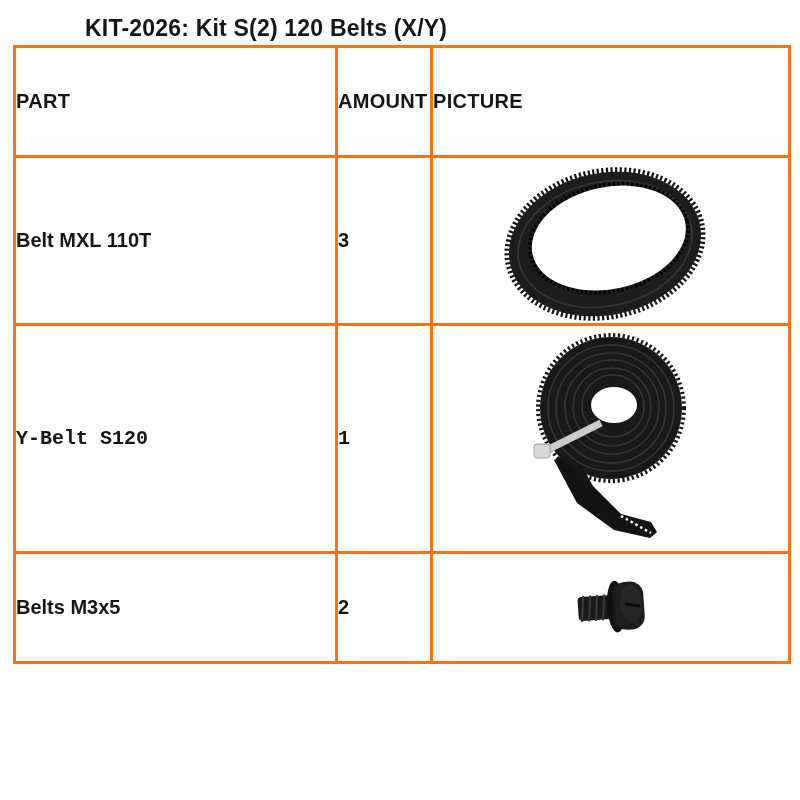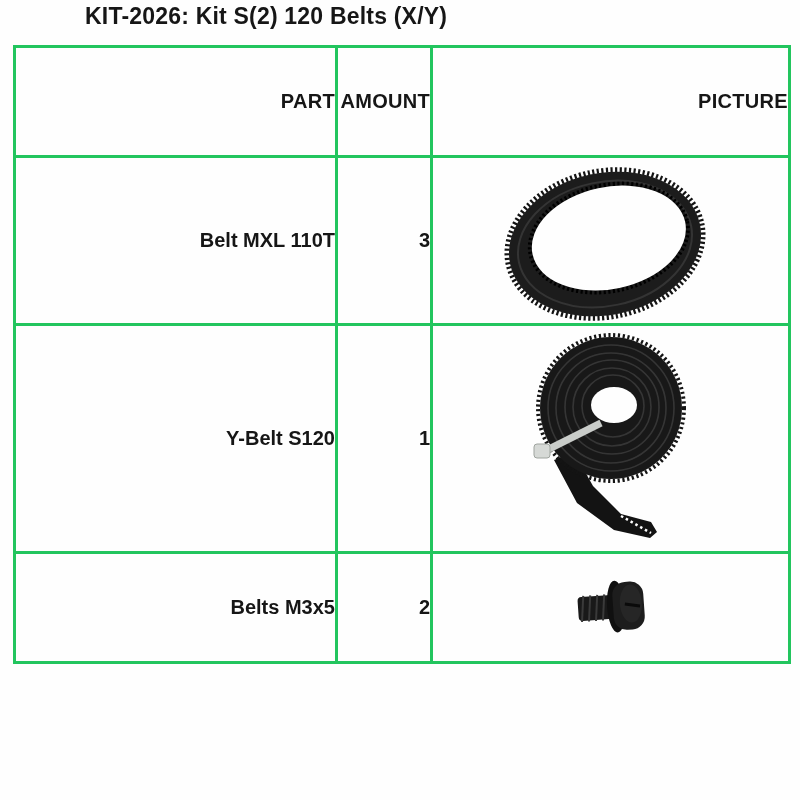--- a/index.html
+++ b/index.html
@@ -14,60 +14,60 @@
   }
   .page {
     position: relative;
     width: 800px;
     height: 800px;
     background: #fefefe;
   }
   .doc-title {
     position: absolute;
     left: 85px;
-    top: 3px;
+    top: 15px;
     font-size: 23px;
     font-weight: bold;
     letter-spacing: 0.2px;
     color: #161616;
     white-space: nowrap;
   }
   table.parts-table {
     position: absolute;
     left: 13px;
     top: 45px;
     width: 775px;
     border-collapse: collapse;
     table-layout: fixed;
     background: #fefefe;
   }
   table.parts-table td, table.parts-table th {
-    border: 3px solid #22c55e;
-    text-align: right;
+    border: 3px solid #f97316;
+    text-align: left;
     vertical-align: middle;
     padding: 0;
   }
   th.head-cell {
     font-size: 20px;
     font-weight: bold;
     color: #161616;
     letter-spacing: 0.3px;
   }
   td.part-cell, td.amount-cell {
     font-size: 20px;
     font-weight: bold;
     color: #161616;
   }
   td.picture-cell svg {
     display: block;
     margin: 0 auto;
   }
   tr.header-row   { height: 110px; }
   tr.row-belt     { height: 168px; }
-  tr.row-ybelt    { height: 163px; }
+  tr.row-ybelt    { height: 163px; font-family: Liberation Mono, monospace; }
   tr.row-screw    { height: 110px; }
   tr.row-plate    { height: 125px; }
 </style>
 </head>
 <body>
 
 <div class="page">
 
   <div class="doc-title">KIT-2026: Kit S(2) 120 Belts (X/Y)</div>
 

